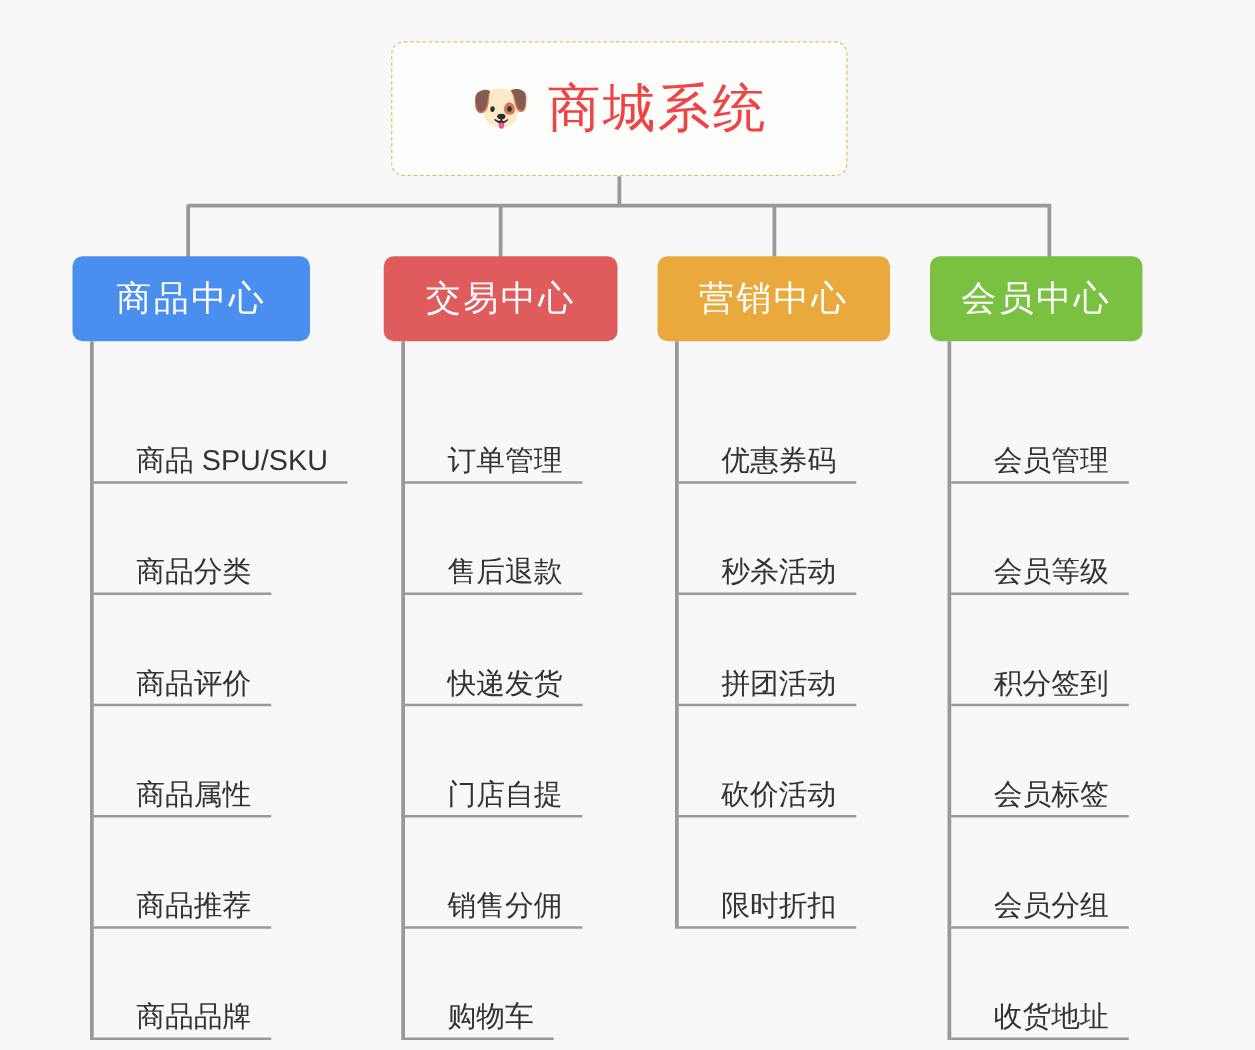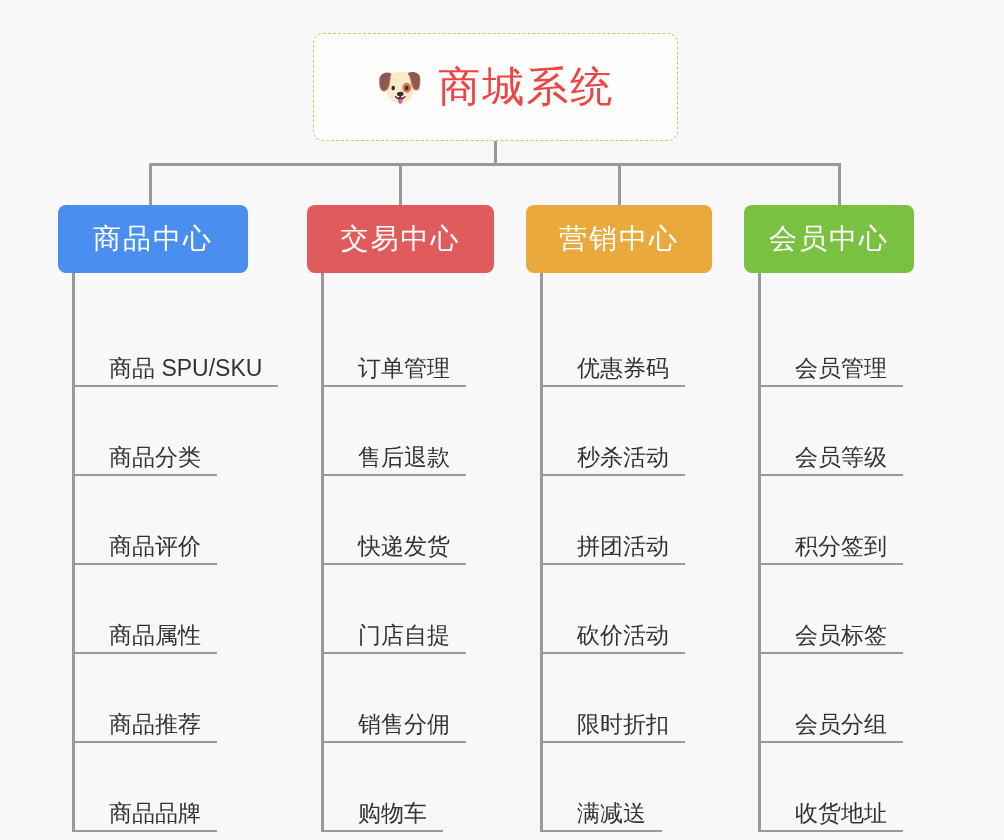--- a/index.html
+++ b/index.html
@@ -219,24 +219,20 @@
         <span class="leaf-underline" style="width: 142px;"></span>
       </div>
       <div class="leaf-item">
         <span class="leaf-label">砍价活动</span>
         <span class="leaf-underline" style="width: 142px;"></span>
       </div>
       <div class="leaf-item">
         <span class="leaf-label">限时折扣</span>
         <span class="leaf-underline" style="width: 142px;"></span>
       </div>
-      <div class="leaf-item">
-        <span class="leaf-label">满减送</span>
-        <span class="leaf-underline" style="width: 119px;"></span>
-      </div>
     </div>
   </div>
 
   <div class="column" id="col-member">
     <div class="cat-box w-member" style="background: rgb(122, 193, 66);">
       <span>会员中心</span>
     </div>
     <div class="leaf-list">
       <div class="leaf-item">
         <span class="leaf-label">会员管理</span>

